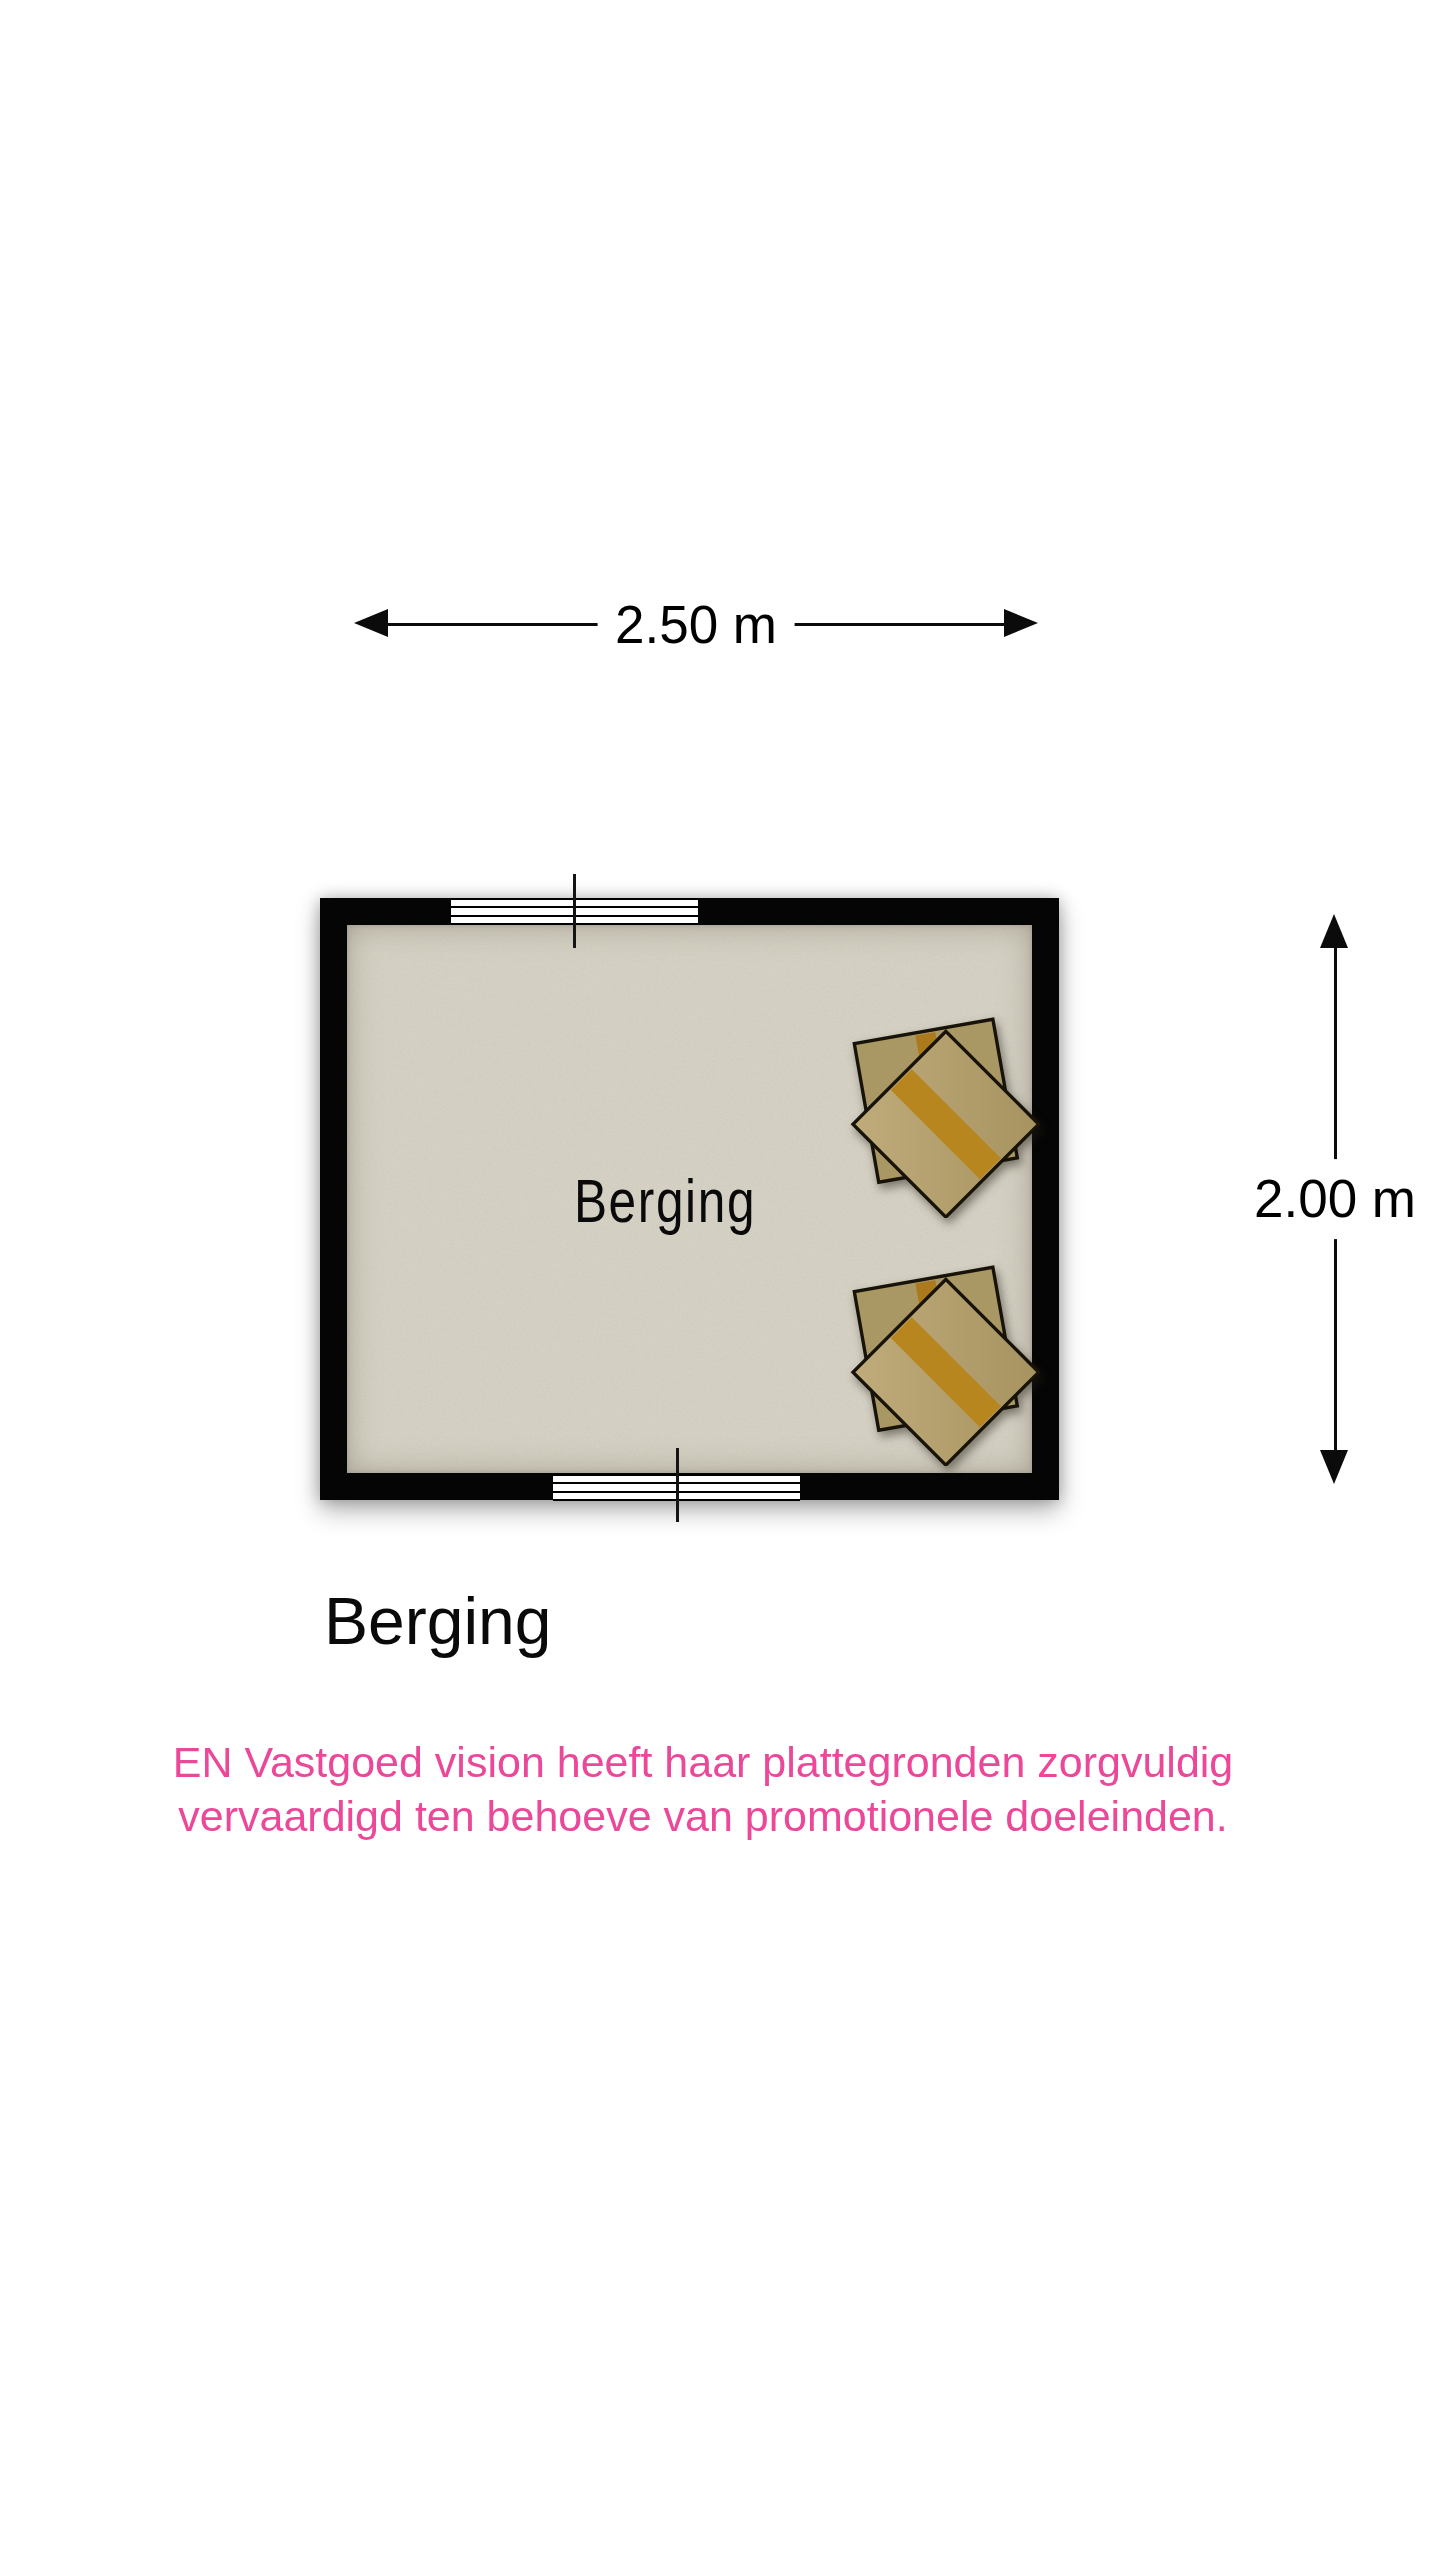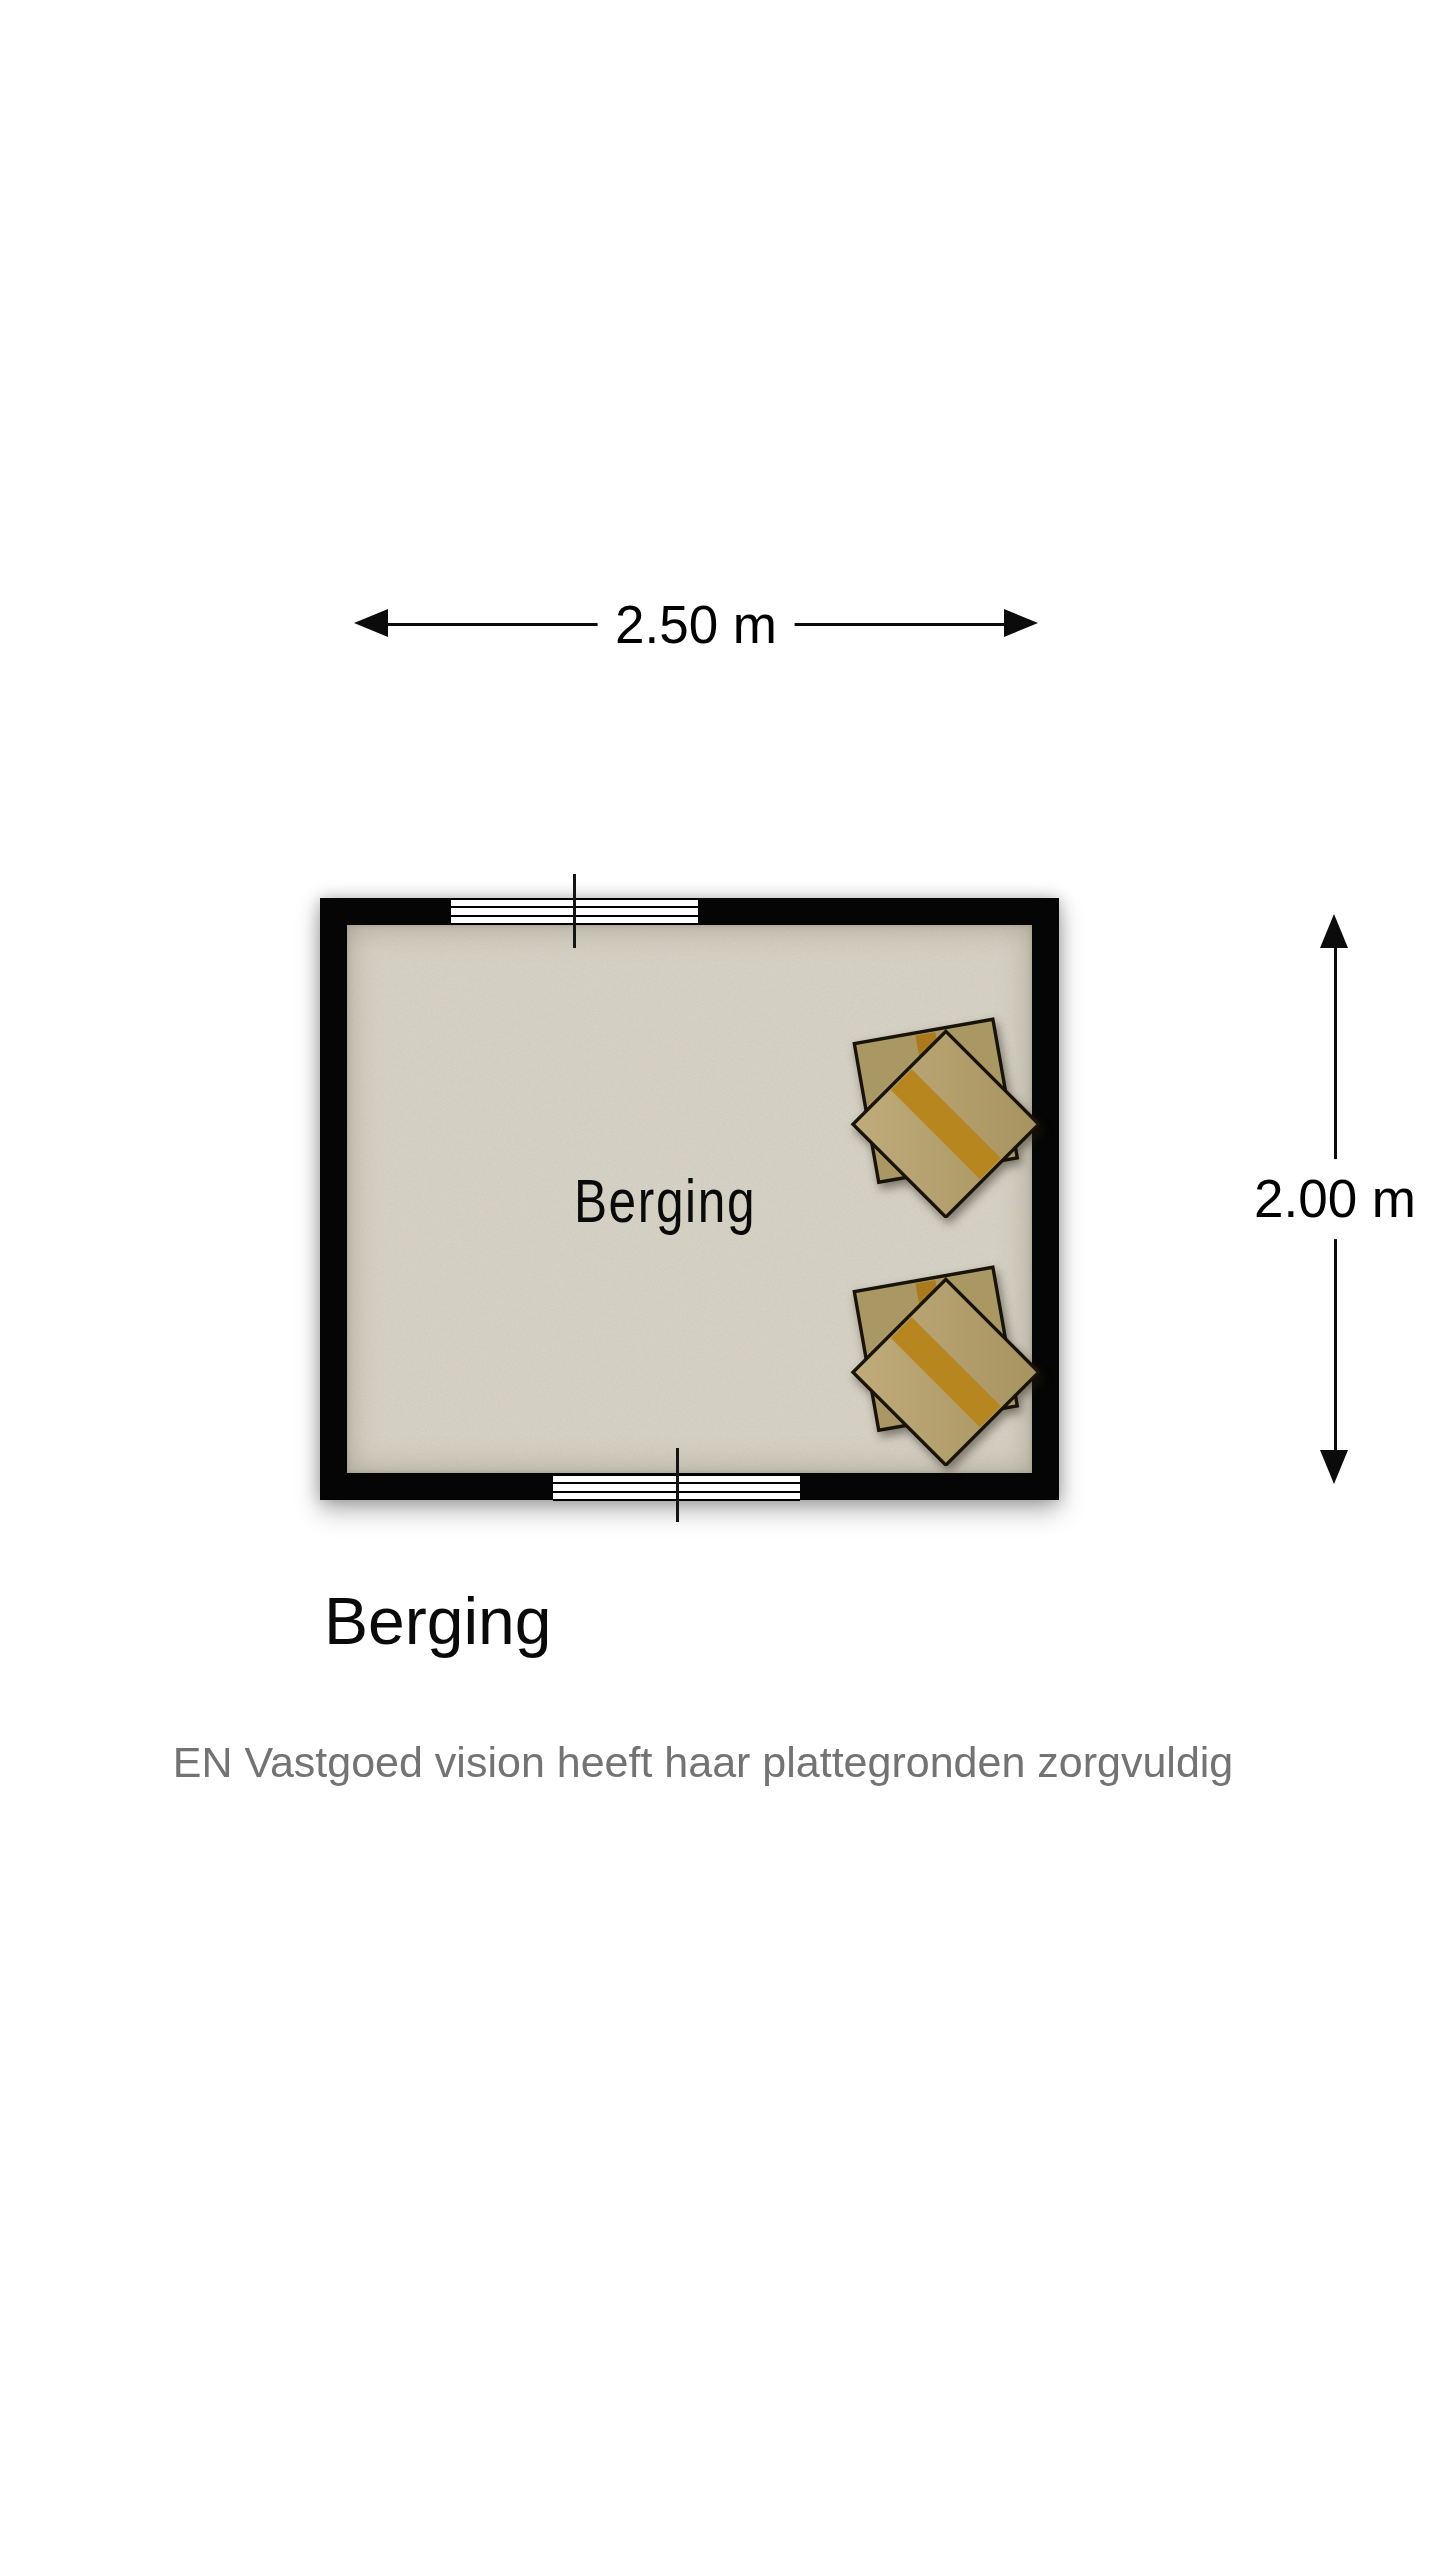--- a/index.html
+++ b/index.html
@@ -53,21 +53,21 @@
   }
   .boxes{position:absolute;z-index:4;filter:drop-shadow(3.4px 5.4px 4.7px rgba(35,30,18,.5));}
   .boxes-1{left:845px;top:1017px;}
   .boxes-2{left:845px;top:1265px;}
   
   .plan-title{
     position:absolute;left:324px;top:1585px;font-size:66px;line-height:1.1;color:#0a0a0a;white-space:nowrap;
   }
   .disclaimer{
     position:absolute;left:0;top:1735px;width:1406px;text-align:center;
-    font-size:43px;line-height:54px;color:#737373;
+    font-size:43px;line-height:54px;color:#ec4899;
   }
   .disclaimer div{white-space:nowrap;}
 </style>
 </head>
 <body>
 
 <div class="page">
 
   <div>
     <span class="ah ah-left" style="left:354px;top:609px;"></span>
@@ -127,16 +127,17 @@
     <span class="ah ah-up" style="left:1320px;top:914px;"></span>
     <span class="dimline-v" style="left:1334px;top:926px;height:545px;"></span>
     <span class="ah ah-down" style="left:1320px;top:1450px;"></span>
     <span class="dimlabel v" style="left:1335px;top:1199px;text-align:center;">2.00 m</span>
   </div>
 
   <div class="plan-title">Berging</div>
 
   <div class="disclaimer">
     <div>EN Vastgoed vision heeft haar plattegronden zorgvuldig</div>
+    <div>vervaardigd ten behoeve van promotionele doeleinden.</div>
   </div>
 
 </div>
 
 
 </body></html>

